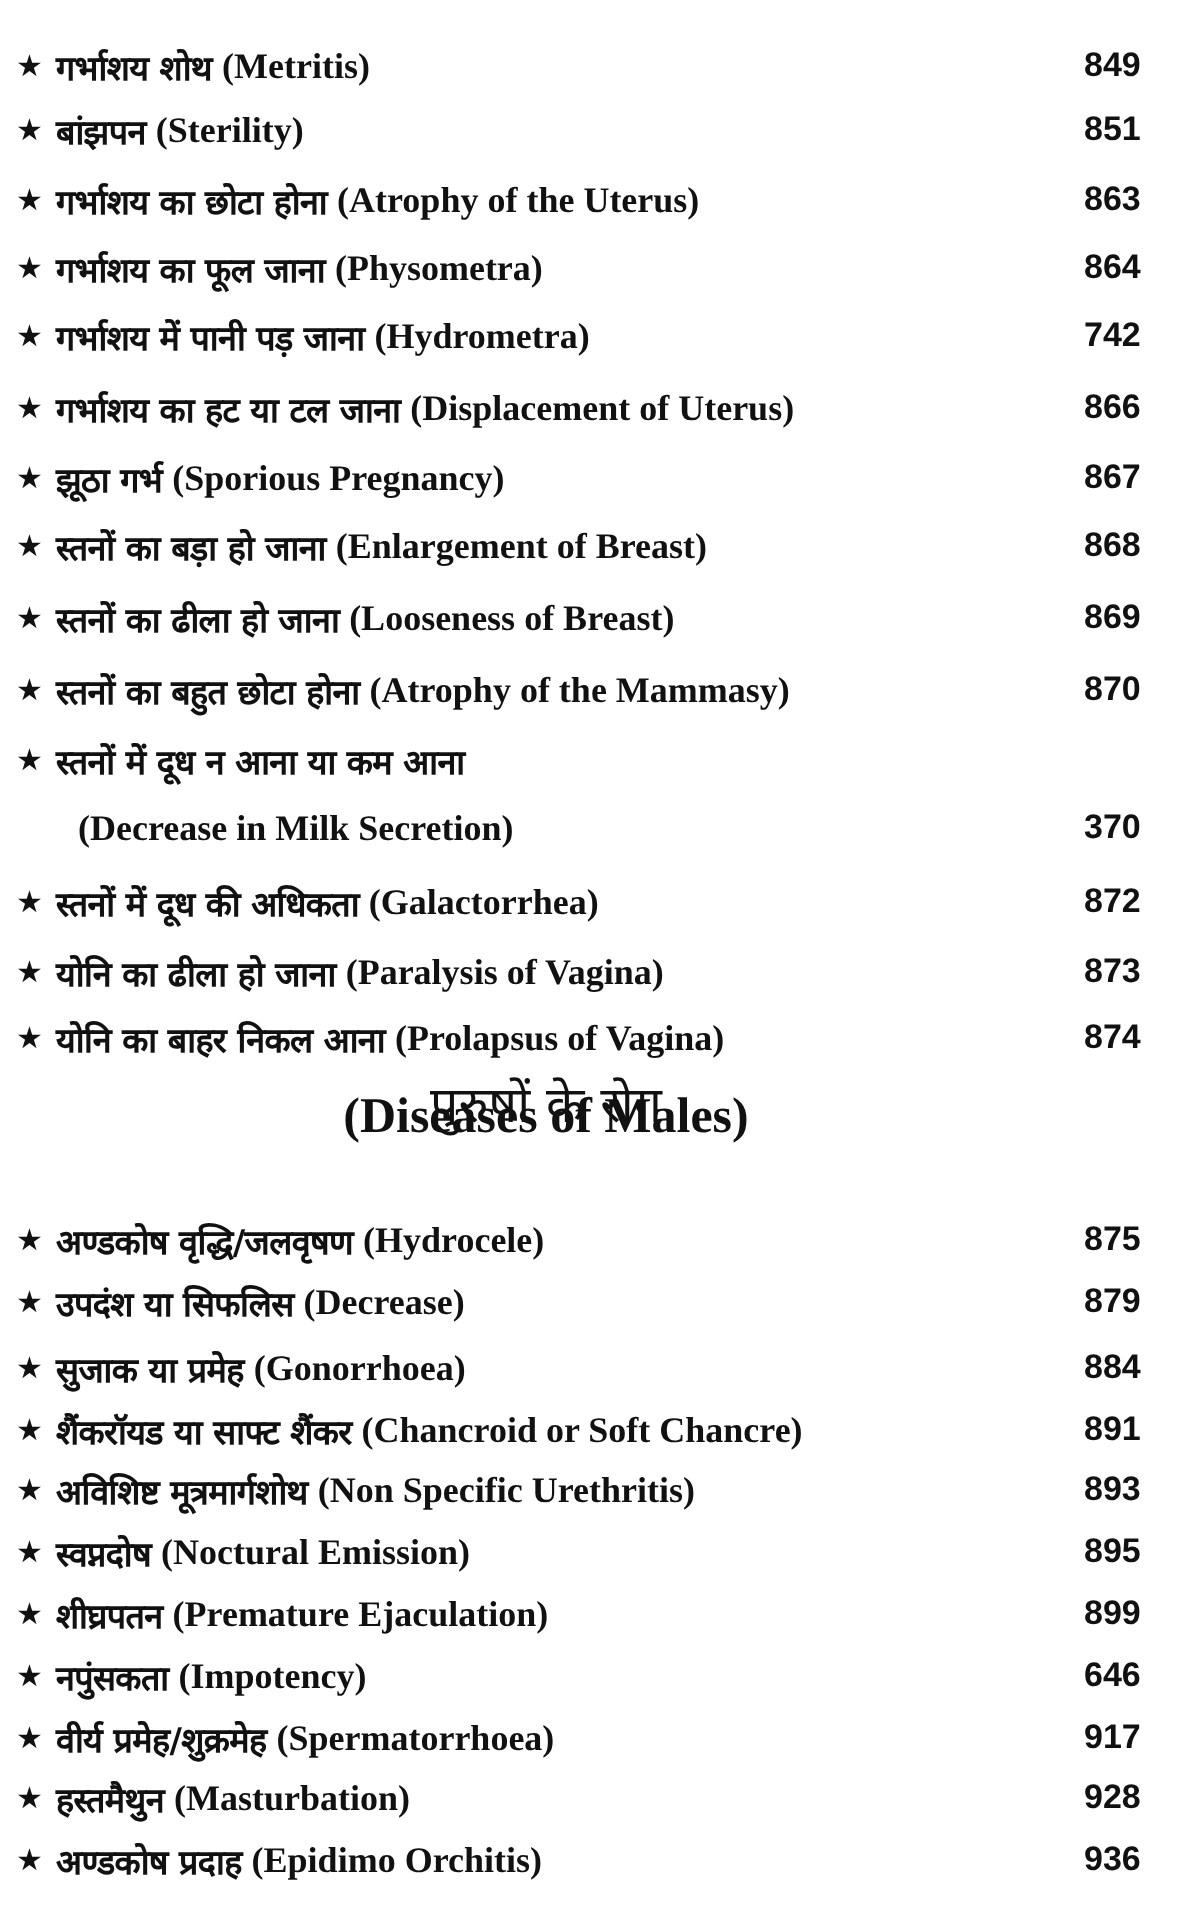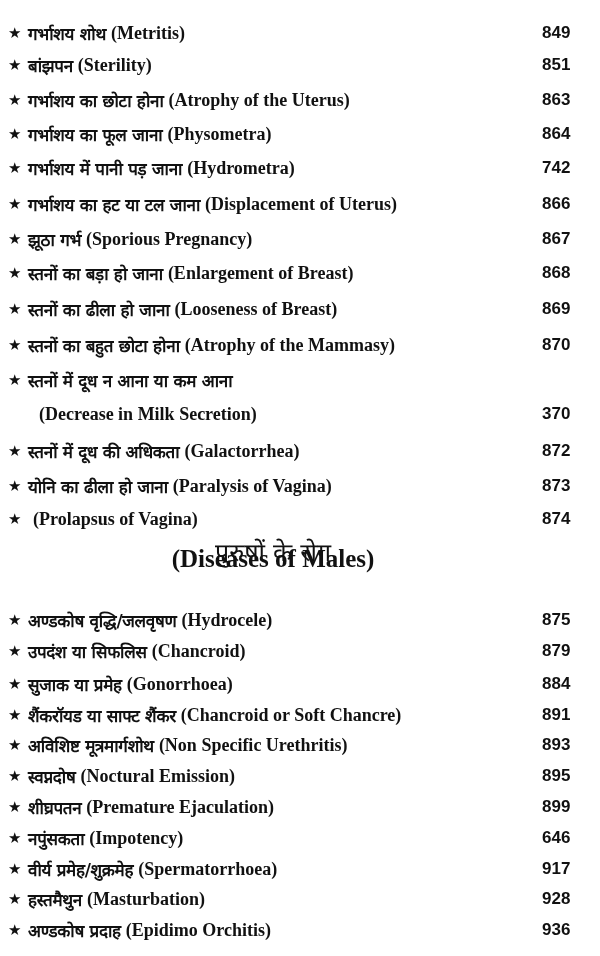--- a/index.html
+++ b/index.html
@@ -135,20 +135,21 @@
     <div class="entry">
         <span class="star">★</span>
         <span class="hi">योनि का ढीला हो जाना</span>
         <span class="en">(Paralysis of Vagina)</span>
       </div>
     <span class="page-no">873</span>
   </div>
   <div class="row" style="top:504px">
     <div class="entry">
         <span class="star">★</span>
+        <span class="hi">योनि का बाहर निकल आना</span>
         <span class="en">(Prolapsus of Vagina)</span>
       </div>
     <span class="page-no">874</span>
   </div>
 
   <div class="heading" style="top:534px">
     <span class="heading-hi">पुरुषों के रोग</span>
   </div>
   <div class="heading" style="top:545px">
     <span class="heading-en">(Diseases of Males)</span>
@@ -159,21 +160,21 @@
         <span class="star">★</span>
         <span class="hi">अण्डकोष वृद्धि/जलवृषण</span>
         <span class="en">(Hydrocele)</span>
       </div>
     <span class="page-no">875</span>
   </div>
   <div class="row" style="top:636px">
     <div class="entry">
         <span class="star">★</span>
         <span class="hi">उपदंश या सिफलिस</span>
-        <span class="en">(Chancroid)</span>
+        <span class="en">(Decrease)</span>
       </div>
     <span class="page-no">879</span>
   </div>
   <div class="row" style="top:669px">
     <div class="entry">
         <span class="star">★</span>
         <span class="hi">सुजाक या प्रमेह</span>
         <span class="en">(Gonorrhoea)</span>
       </div>
     <span class="page-no">884</span>

